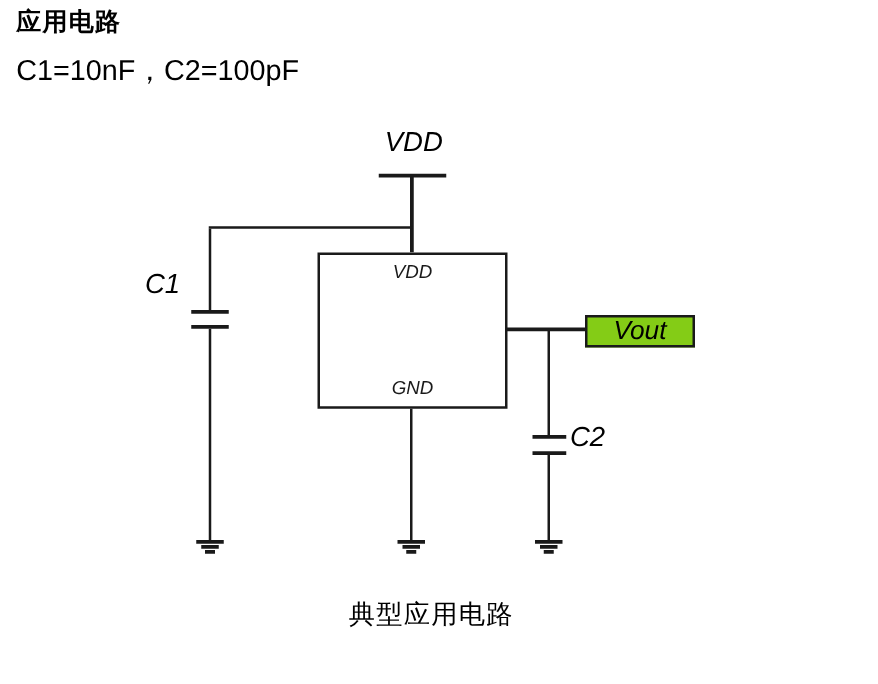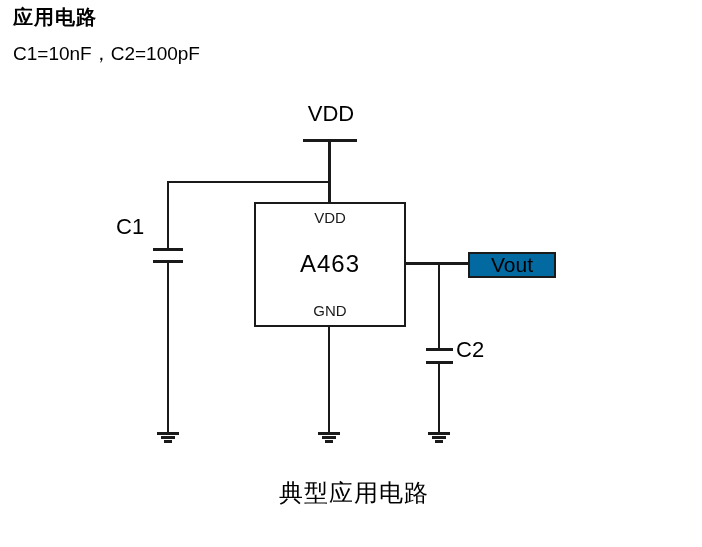--- a/index.html
+++ b/index.html
@@ -3,23 +3,23 @@
 <meta charset="utf-8">
 <style>
   * { margin:0; padding:0; box-sizing:border-box; }
   html,body { background:#ffffff; }
   .page {
     position:relative; width:702px; height:547px; background:#ffffff;
     font-family:"Liberation Sans","DejaVu Sans",sans-serif; color:#000;
     overflow:hidden;
   }
   .title { position:absolute; left:13px; top:4px; font-size:20px; font-weight:bold; letter-spacing:1px; }
-  .subtitle { position:absolute; left:13px; top:41px; font-size:19px; }
+  .subtitle { position:absolute; left:13px; top:41px; font-size:23px; }
 
-  .schematic { position:absolute; left:0; top:0; width:702px; height:547px; }
+  .schematic { position:absolute; left:0; top:0; width:702px; height:547px;font-style:italic; }
 
   .wire, .plate { position:absolute; background:#1a1a1a; }
 
   
   .vdd-label { position:absolute; left:302px; top:101px; width:58px; text-align:center; font-size:22px; }
   .rail       { left:303px; top:139px; width:54px; height:3px; }
   .w-vdd-drop { left:328px; top:141px; width:3px;  height:61px; }
   .w-branch   { left:167px; top:181px; width:163px; height:2px; }
 
   
@@ -44,33 +44,33 @@
   .w-out    { left:405px; top:262px; width:63px; height:3px; }
   .w-c2-top { left:438px; top:264px; width:2px; height:84px; }
   .p-c2-a   { left:426px; top:348px; width:27px; height:3px; }
   .p-c2-b   { left:426px; top:361px; width:27px; height:3px; }
   .w-c2-bot { left:438px; top:364px; width:2px; height:68px; }
   .c2-label { position:absolute; left:456px; top:337px; font-size:22px;text-align:right; }
 
   .vout-box {
     position:absolute; left:468px; top:252px; width:88px; height:26px;
     border:2px solid #1a1a1a; display:flex; align-items:center; justify-content:center;
-    font-size:21px; background:#0369a1;
+    font-size:21px; background:#84cc16;
   }
 
   
   .gnd { position:absolute; width:22px; display:flex; flex-direction:column; align-items:center; }
   .gnd .b1 { width:22px; height:3px; background:#1a1a1a; }
   .gnd .b2 { width:14px; height:3px; background:#1a1a1a; margin-top:1px; }
   .gnd .b3 { width:8px;  height:3px; background:#1a1a1a; margin-top:1px; }
   .gnd-c1   { left:157px; top:432px; }
   .gnd-chip { left:318px; top:432px; }
   .gnd-c2   { left:428px; top:432px; }
 
-  .caption { position:absolute; left:279px; top:477px; font-size:24px; letter-spacing:1px; }
+  .caption { position:absolute; left:279px; top:477px; font-size:21px; letter-spacing:1px; }
   .watermark { position:absolute; left:588px; top:517px; font-size:17px; color:#9b9b9b; }
 </style>
 </head>
 <body>
 
 <div class="page">
 
   <div class="title">应用电路</div>
   <div class="subtitle">C1=10nF，C2=100pF</div>
 
@@ -87,21 +87,20 @@
     <div class="plate p-c1-b"></div>
     <div class="wire w-c1-bot"></div>
     <div class="gnd gnd-c1">
       <div class="b1"></div>
       <div class="b2"></div>
       <div class="b3"></div>
     </div>
 
     <div class="chip">
       <div class="pin-lbl">VDD</div>
-      <div class="part">A463</div>
       <div class="pin-lbl">GND</div>
     </div>
     <div class="wire w-gnd"></div>
     <div class="gnd gnd-chip">
       <div class="b1"></div>
       <div class="b2"></div>
       <div class="b3"></div>
     </div>
 
     <div class="wire w-out"></div>

